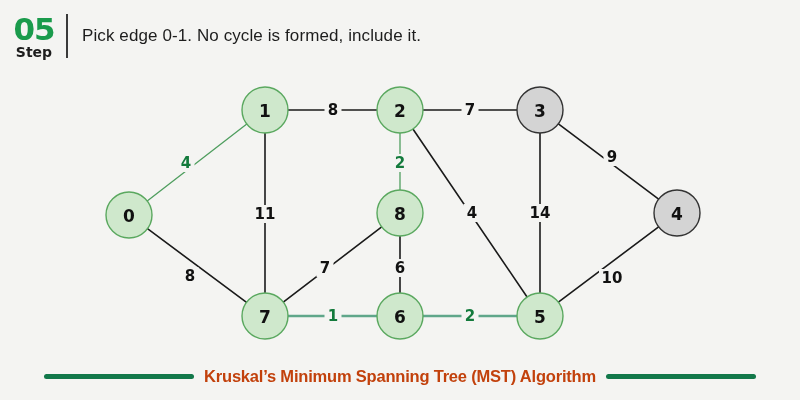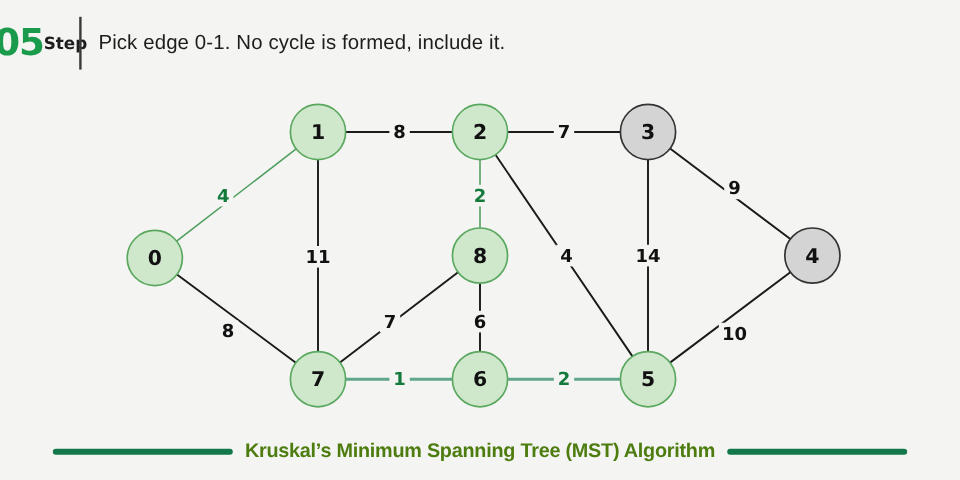--- a/index.html
+++ b/index.html
@@ -28,20 +28,21 @@
     top: 0;
     width: 800px;
     height: 72px;
     display: flex;
     align-items: center;
   }
   #step-badge {
     width: 56px;
     margin-left: 6px;
     display: flex;
+    flex-direction: column;
     align-items: center;
     justify-content: center;
   }
   #step-number {
     font-family: "DejaVu Sans", sans-serif;
     font-size: 31px;
     font-weight: bold;
     color: #1a9b4c;
     line-height: 30px;
     letter-spacing: -1px;
@@ -116,21 +117,21 @@
     height: 5px;
     background: #12784a;
     border-radius: 3px;
   }
   #footer-rule-left { width: 150px; }
   #footer-rule-right { width: 150px; }
   #footer-text {
     font-family: "Liberation Sans", sans-serif;
     font-size: 16.5px;
     font-weight: bold;
-    color: #4d7c0f;
+    color: #c2410c;
     white-space: nowrap;
     letter-spacing: -0.2px;
   }
 </style>
 </head>
 <body>
 
 <div id="page">
 
   <div id="header">

